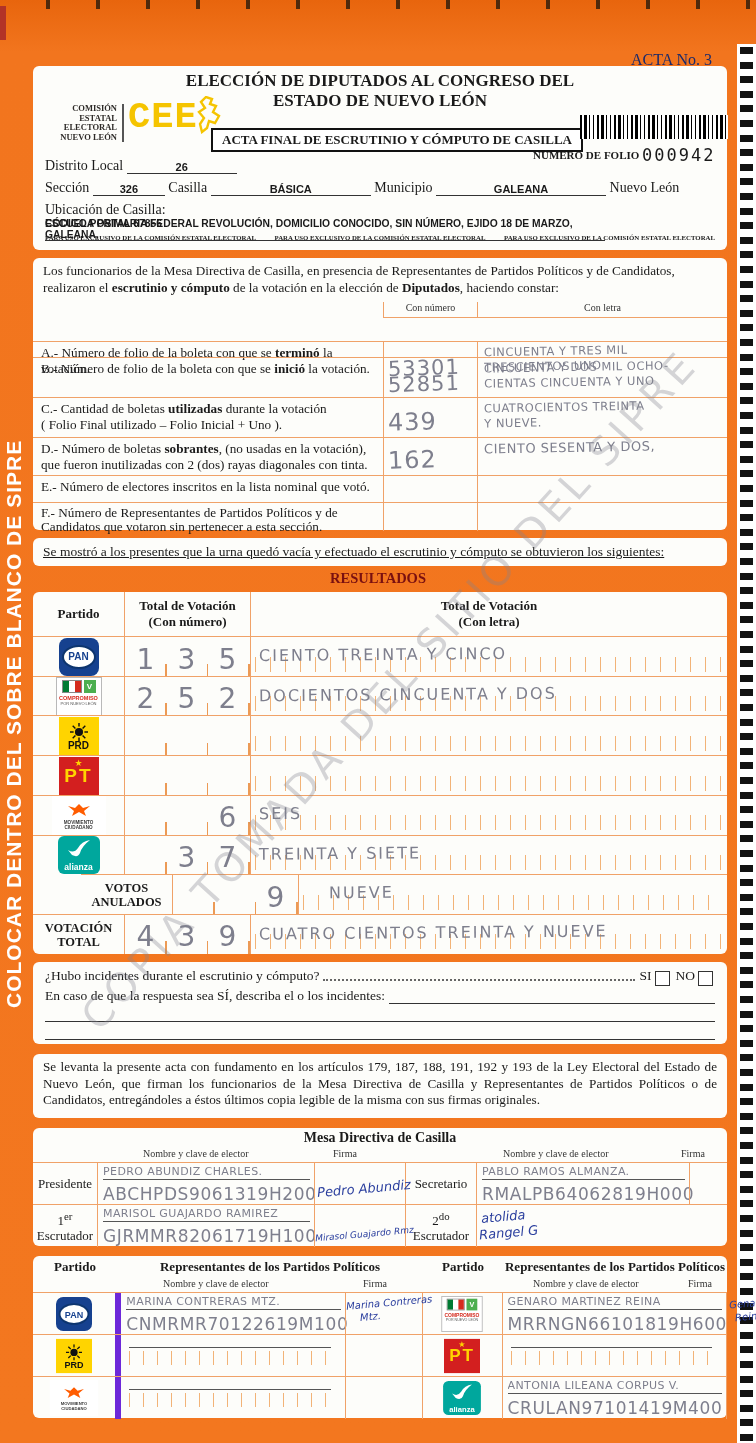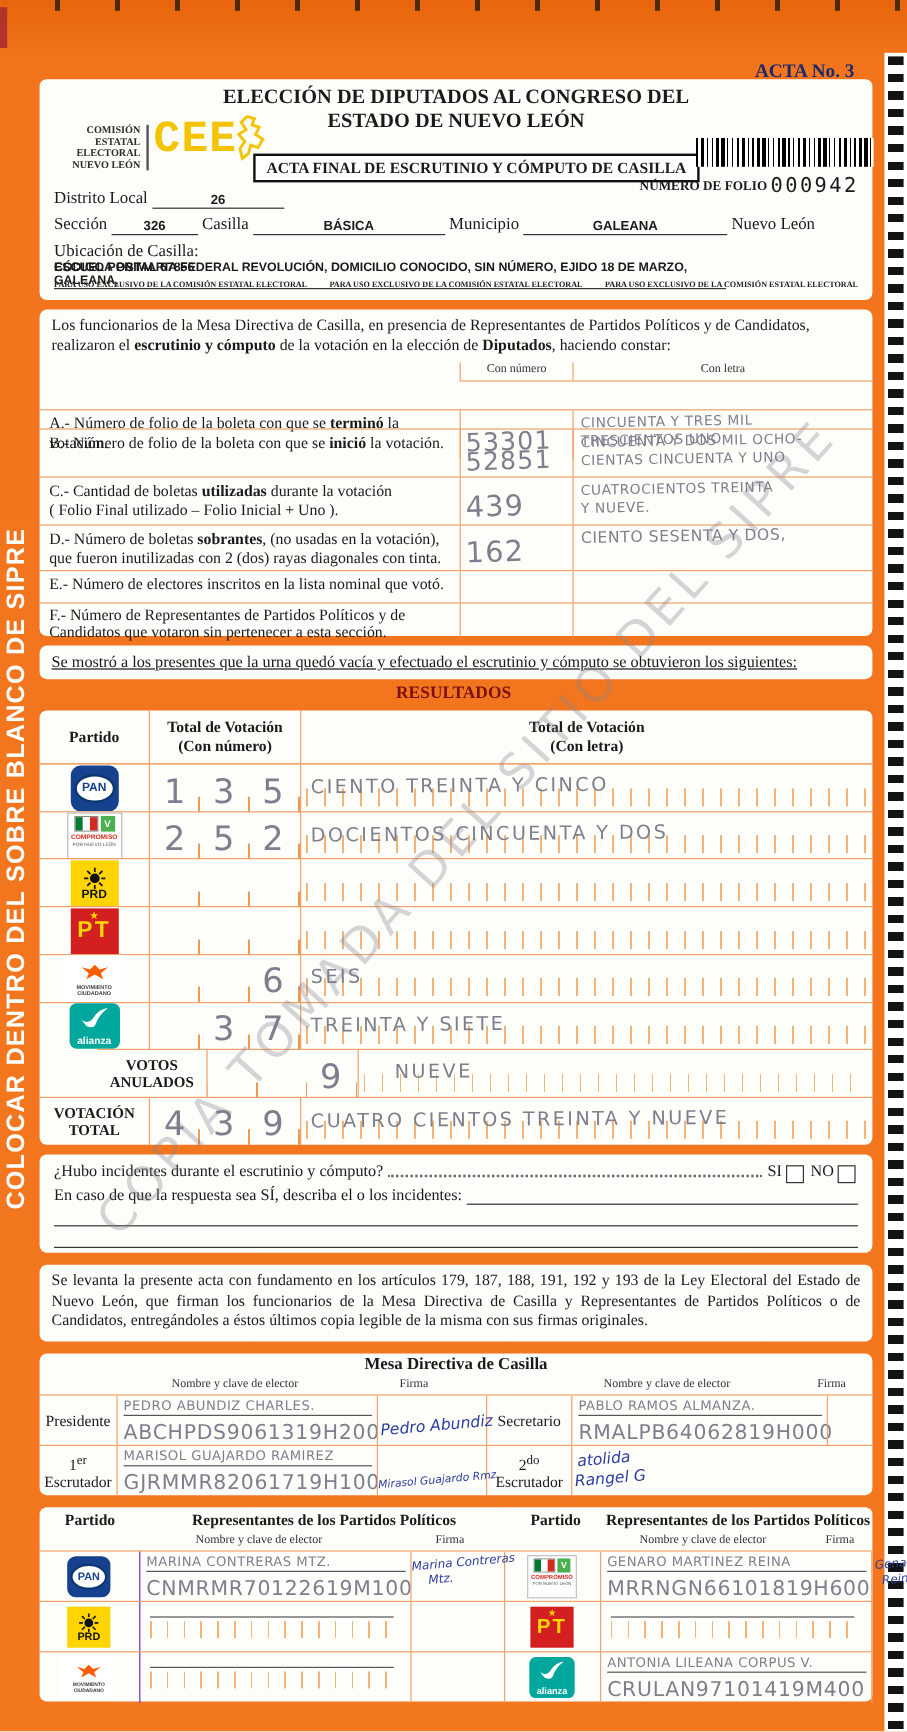--- a/index.html
+++ b/index.html
@@ -6,21 +6,21 @@
   .page{position:relative;width:756px;height:1443px;overflow:hidden;
     background:linear-gradient(180deg,#e8650d 0,#f2751e 52px,#f3771f 100%);
     font-family:"Liberation Serif",serif;color:#1a1a1a;}
   
   .binding{position:absolute;top:0;left:0;right:0;height:9px;
     background:repeating-linear-gradient(90deg,transparent 0 46px,rgba(40,26,12,.8) 46px 50px);}
   .corner-mark{position:absolute;left:0;top:6px;width:6px;height:34px;background:#b23327;}
   .dash-strip{position:absolute;top:44px;right:0;width:19px;height:1399px;background:#fff;}
   .dash-strip .bars{position:absolute;left:3px;right:3px;top:3px;bottom:0;
     background:repeating-linear-gradient(180deg,#121212 0 7px,transparent 7px 14.6px);}
-  .acta-no{position:absolute;top:51px;right:44px;font-size:16px;font-weight:bold;color:#1b2a6b;}
+  .acta-no{position:absolute;top:51px;right:44px;font-size:16px;font-weight:normal;color:#1b2a6b;}
   .side-label{position:absolute;left:2px;top:408px;height:600px;writing-mode:vertical-rl;
     transform:rotate(180deg);color:#fff;font-family:"Liberation Sans",sans-serif;
     font-weight:bold;font-size:21px;letter-spacing:1px;white-space:nowrap;z-index:6;}
   .watermark{position:absolute;left:72px;top:1008px;transform:rotate(-48deg);transform-origin:0 0;
     font-family:"DejaVu Sans",sans-serif;font-size:40px;letter-spacing:5px;color:#83838f;
     opacity:.33;white-space:nowrap;z-index:40;pointer-events:none;}
   .panel{position:absolute;left:33px;width:694px;background:#fdfdfa;border-radius:6px;box-sizing:border-box;}
   
   .hp{top:66px;height:184px;}
   .hp .title1{position:absolute;top:5px;left:0;right:0;text-align:center;font-weight:bold;font-size:17px;}
@@ -120,21 +120,21 @@
   .sig{position:absolute;color:#2b3f9e;font-family:"DejaVu Sans",sans-serif;font-style:italic;font-size:11px;transform:rotate(-5deg);white-space:nowrap;}
   
   .pp{top:1256px;height:162px;}
   .rep-head{position:absolute;top:0;left:0;right:0;height:22px;display:flex;font-weight:bold;font-size:13px;align-items:center;text-align:center;}
   .rep-head .a{width:84px}.rep-head .b{width:306px}.rep-head .c{width:80px}.rep-head .d{flex:1}
   .rep-sub{position:absolute;top:22px;left:0;right:0;height:14px;font-size:10px;color:#333;}
   .rep-sub span{position:absolute;}
   .rep-grid{position:absolute;left:0;right:0;top:36px;bottom:0;}
   .rrow{position:absolute;left:0;right:0;height:42px;border-top:1px solid #f0a268;display:flex;}
   .rparty{width:84px;display:flex;align-items:center;justify-content:center;}
-  .rname{width:228px;border-left:1px solid #6d28d9;position:relative;}
+  .rname{width:228px;border-left:6px solid #6d28d9;position:relative;}
   .rfirma{width:78px;border-left:1px solid #f0a268;position:relative;}
   .rparty2{width:80px;border-left:1px solid #f0a268;display:flex;align-items:center;justify-content:center;}
   .rname2{width:228px;border-left:1px solid #f0a268;position:relative;}
   .rfirma2{flex:1;border-left:1px solid #f0a268;position:relative;}
   .blankline{position:absolute;left:8px;right:14px;top:12px;border-bottom:1px solid #555;}
   .blankcomb{position:absolute;left:8px;right:14px;top:16px;height:14px;
     background:repeating-linear-gradient(90deg,#f2b377 0 1.4px,transparent 1.4px 14px);}
   .sm{transform:scale(.9);}
 </style>
 </head>

